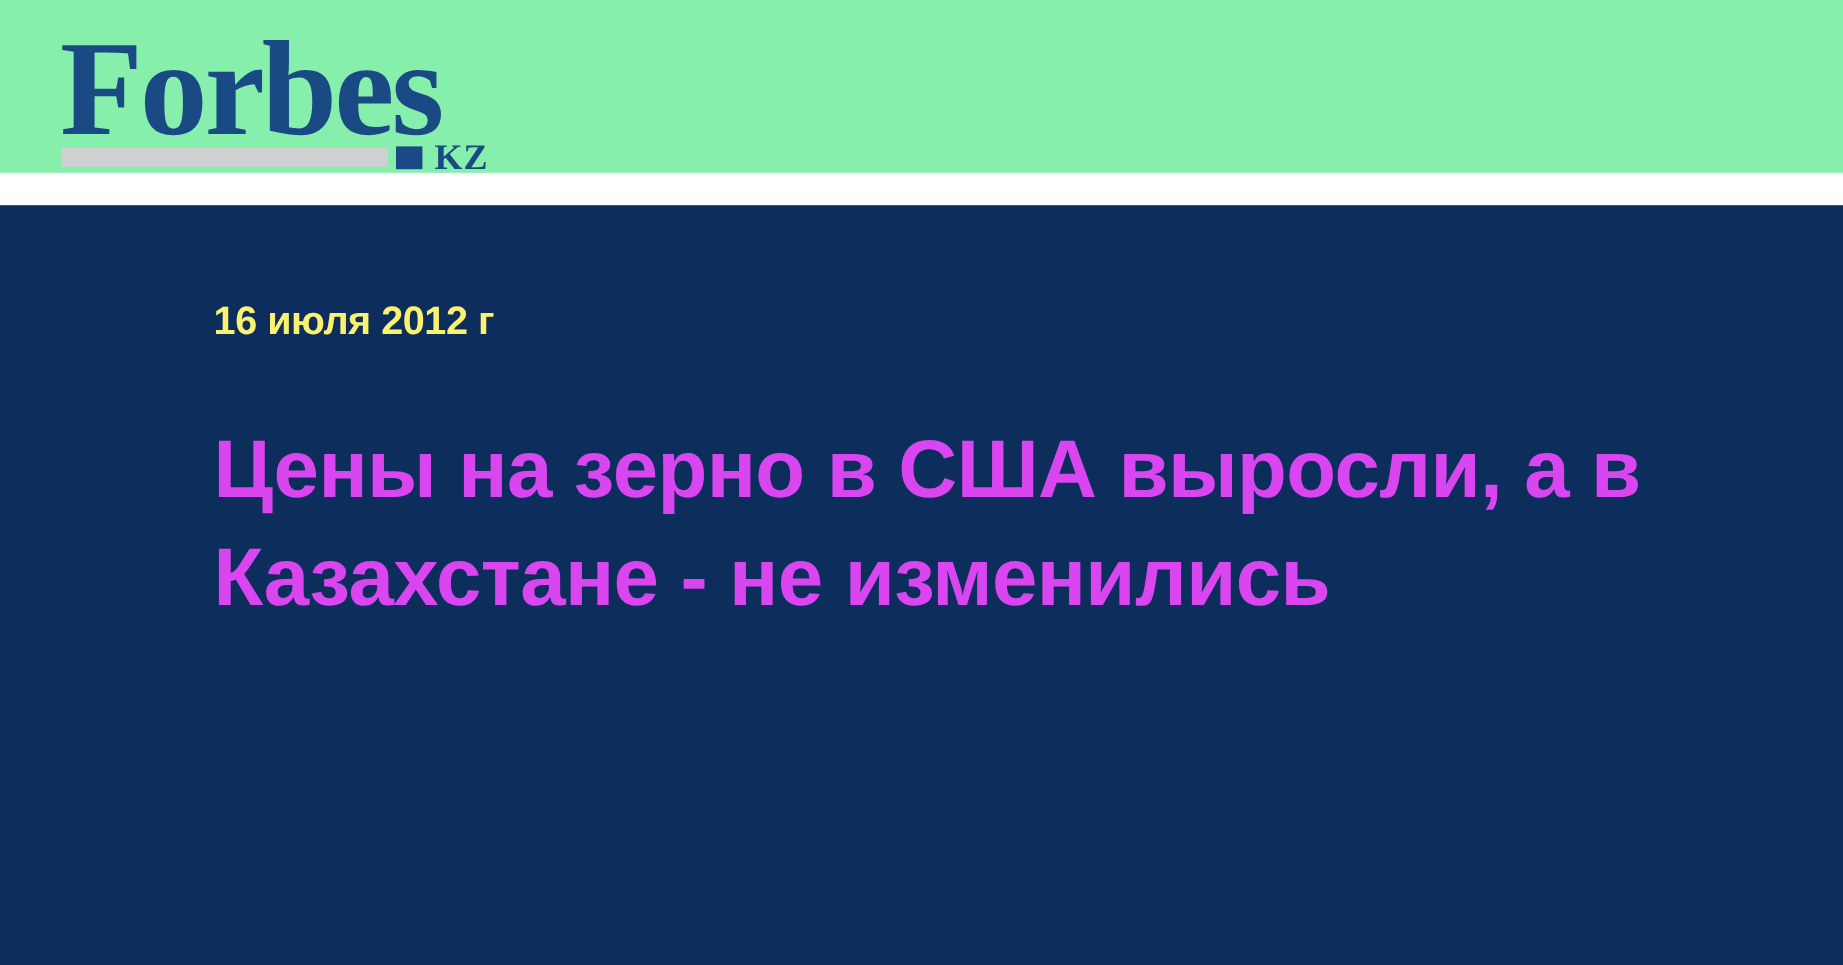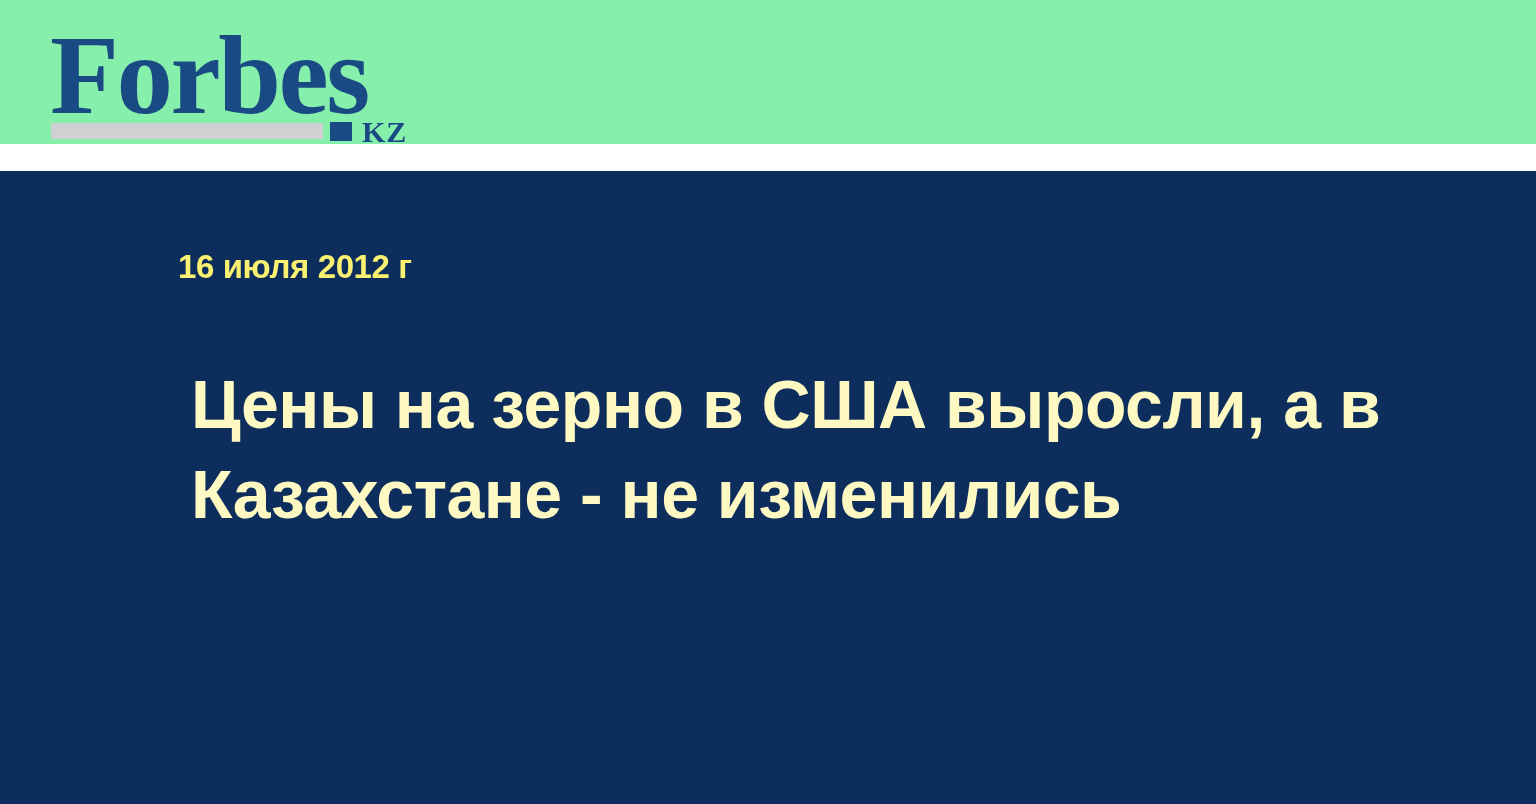--- a/index.html
+++ b/index.html
@@ -116,27 +116,27 @@
     letter-spacing: -0.4px;
     color: #faf170;
     white-space: nowrap;
   }
 
   .article-title {
     position: absolute;
     left: 0;
     top: 175px;
     width: 1200px;
-    margin: 13px;
+    margin: 0;
     font-family: "Liberation Sans", sans-serif;
     font-weight: bold;
     font-size: 68px;
     line-height: 90px;
     letter-spacing: -0.5px;
-    color: #fef9c3;
+    color: #d946ef;
   }
 </style>
 </head>
 <body>
 
 <div class="page">
 
   <header class="site-header">
     <a class="brand-logo" href="#">
       <span class="brand-wordmark">Forbes</span>

